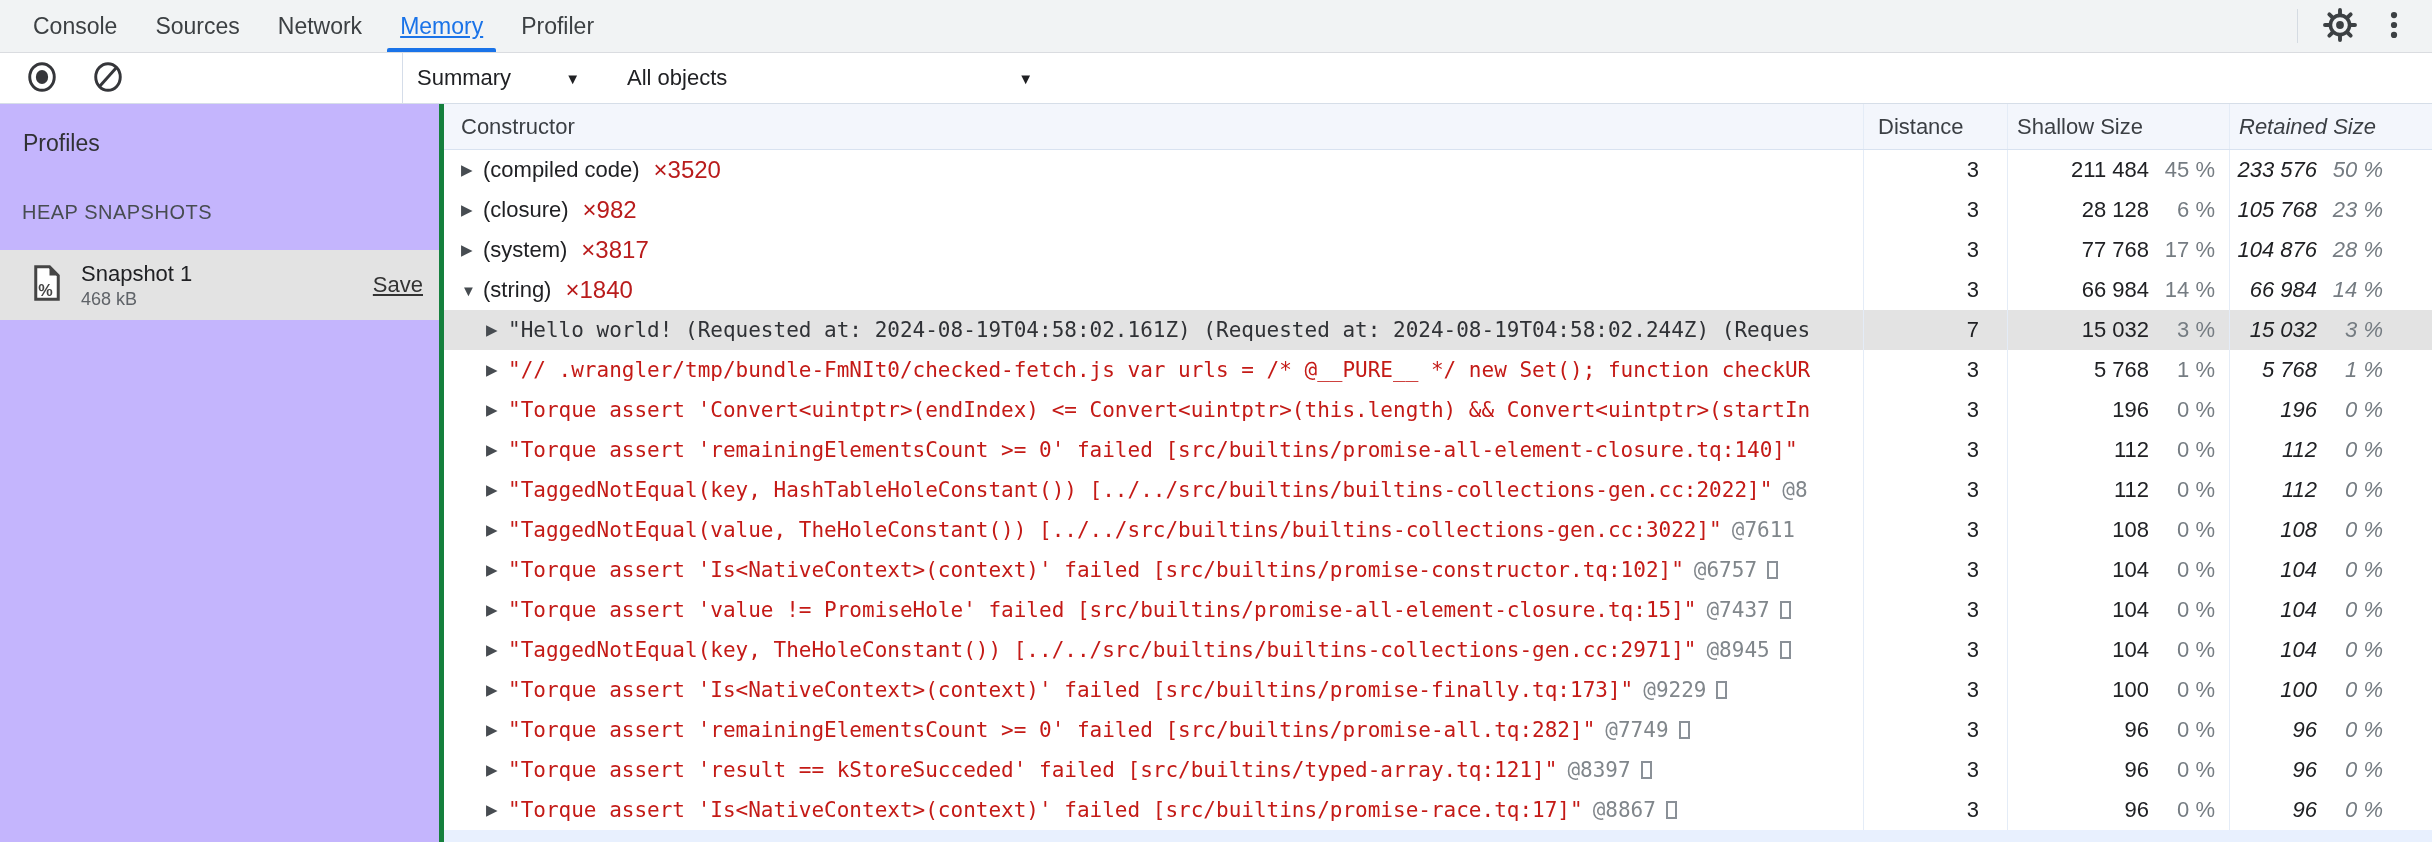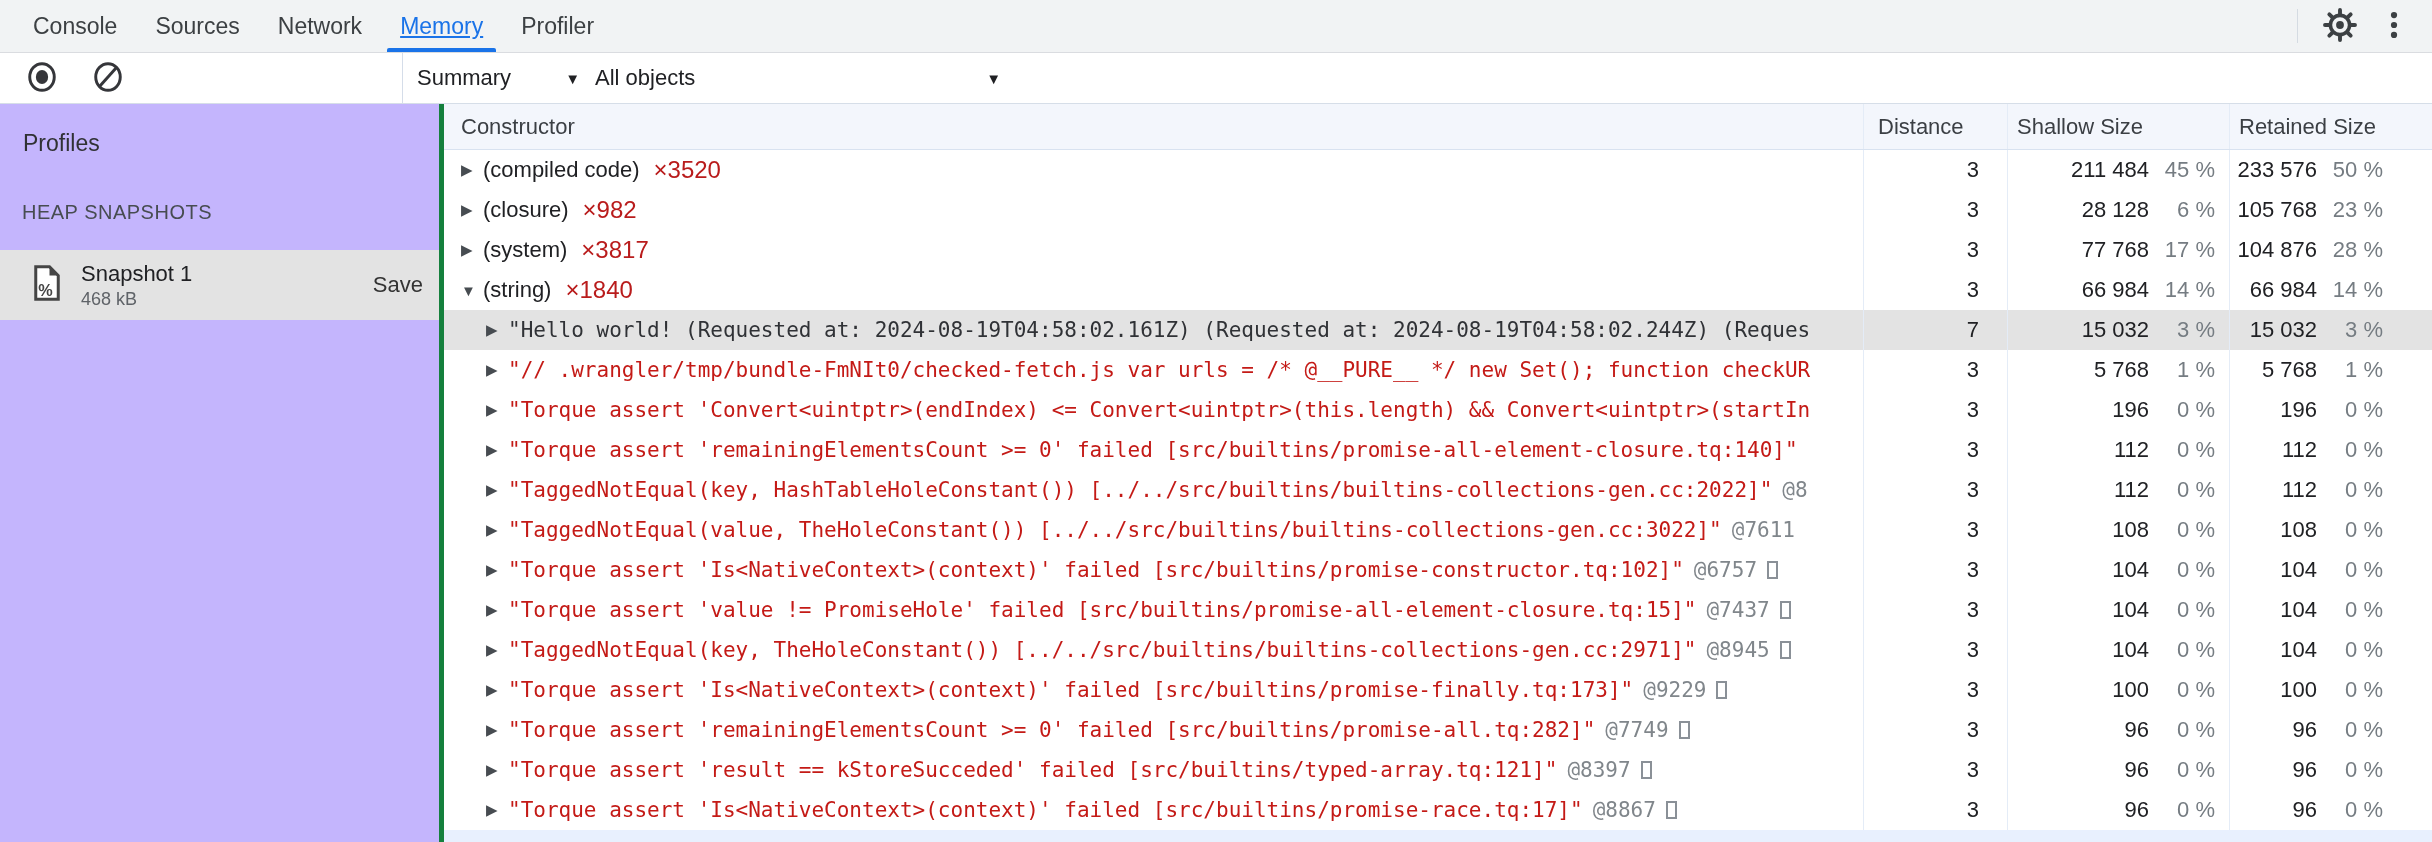--- a/index.html
+++ b/index.html
@@ -21,49 +21,49 @@
              align-items:center; justify-content:center; cursor:pointer; }
 
   
   .toolbar-row { height:51px; display:flex; border-bottom:1px solid #d6dee8; background:#fff; }
   .toolbar-left { width:403px; border-right:1px solid #d5dde9; display:flex;
                   align-items:center; gap:22px; padding-left:20px; }
   .toolbar-main { flex:1; display:flex; align-items:center; padding-left:14px; }
   .select { display:flex; align-items:center; font-size:22px; color:#202124; cursor:pointer; }
   .select .caret { font-size:15px; color:#202124; margin-left:30px; }
   .select.narrow { width:175px; justify-content:space-between; padding-right:12px; }
-  .select.wide { width:420px; justify-content:space-between; margin-left:3px; padding-right:14px; }
+  .select.wide { width:420px; justify-content:space-between; margin-left:35px; padding-right:14px; }
   .filter-input { width:242px; height:36px; border:1.5px solid #d5d5d5; border-radius:9px;
                   font-size:22px; padding:0 14px; margin-left:8px; color:#202124; outline:none;
                   font-family:"Liberation Sans", sans-serif; }
   .filter-input::placeholder { color:#80868b; }
 
   
   .content { display:flex; height:738px; }
   .sidebar { width:444px; border-right:5px solid #15803d; background:#c4b5fd; }
   .profiles-heading { font-size:23px; color:#303134; padding:26px 0 0 23px; }
   .section-label { font-size:20px; color:#474c51; letter-spacing:.5px; padding:44px 0 0 22px; }
   .snapshot { margin-top:26px; height:70px; background:#e3e3e3; display:flex;
               align-items:center; padding:0 16px 0 32px; cursor:pointer; }
   .snapshot-texts { margin-left:19px; flex:1; }
   .snapshot-title { font-size:22px; color:#202124; }
   .snapshot-size { font-size:18px; color:#5f6368; margin-top:2px; }
-  .save-link { font-size:22px; color:#333; cursor:pointer; }
+  .save-link { font-size:22px; color:#333; text-decoration:underline; cursor:pointer; }
 
   
   .grid { flex:1; display:flex; flex-direction:column; position:relative; background:#fff; }
   .grid-header { height:46px; background:#f3f6fc; border-bottom:1px solid #d8e2f0;
                  display:flex; font-size:22px; color:#3b3f44; align-items:center; }
   .row { height:40px; display:flex; align-items:center; font-size:22px; }
   .row.selected { background:#e3e3e3; }
   .cell { height:100%; display:flex; align-items:center; overflow:hidden; white-space:nowrap; }
   .c-ctor { width:1419px; padding-left:17px; }
   .c-dist { width:144px; border-left:1px solid #e4ecf7; justify-content:flex-end; padding-right:28px; }
   .c-shal { width:222px; border-left:1px solid #e4ecf7; padding-right:14px; }
-  .c-ret  { width:194px; border-left:1px solid #e4ecf7; padding-right:40px; }
+  .c-ret  { width:194px; border-left:1px solid #e4ecf7; padding-right:40px;font-style:italic; }
   .grid-header .c-dist { justify-content:flex-start; padding-left:14px; }
   .grid-header .c-shal, .grid-header .c-ret { padding-left:9px; }
   .num { flex:1; text-align:right; color:#202124; }
   .pct { width:66px; text-align:right; color:#757c82; }
   .tri { display:inline-block; width:22px; font-size:15px; color:#474c51; flex:none; }
   .indent1 { padding-left:42px; }
   .gname { color:#202124; }
   .gcount { color:#b91c1c; margin-left:14px; font-size:24px;text-align:right; }
   .str { font-family:"DejaVu Sans Mono", monospace; font-size:21px; color:#c41a16; }
   .row.selected .str { color:#303236; }

